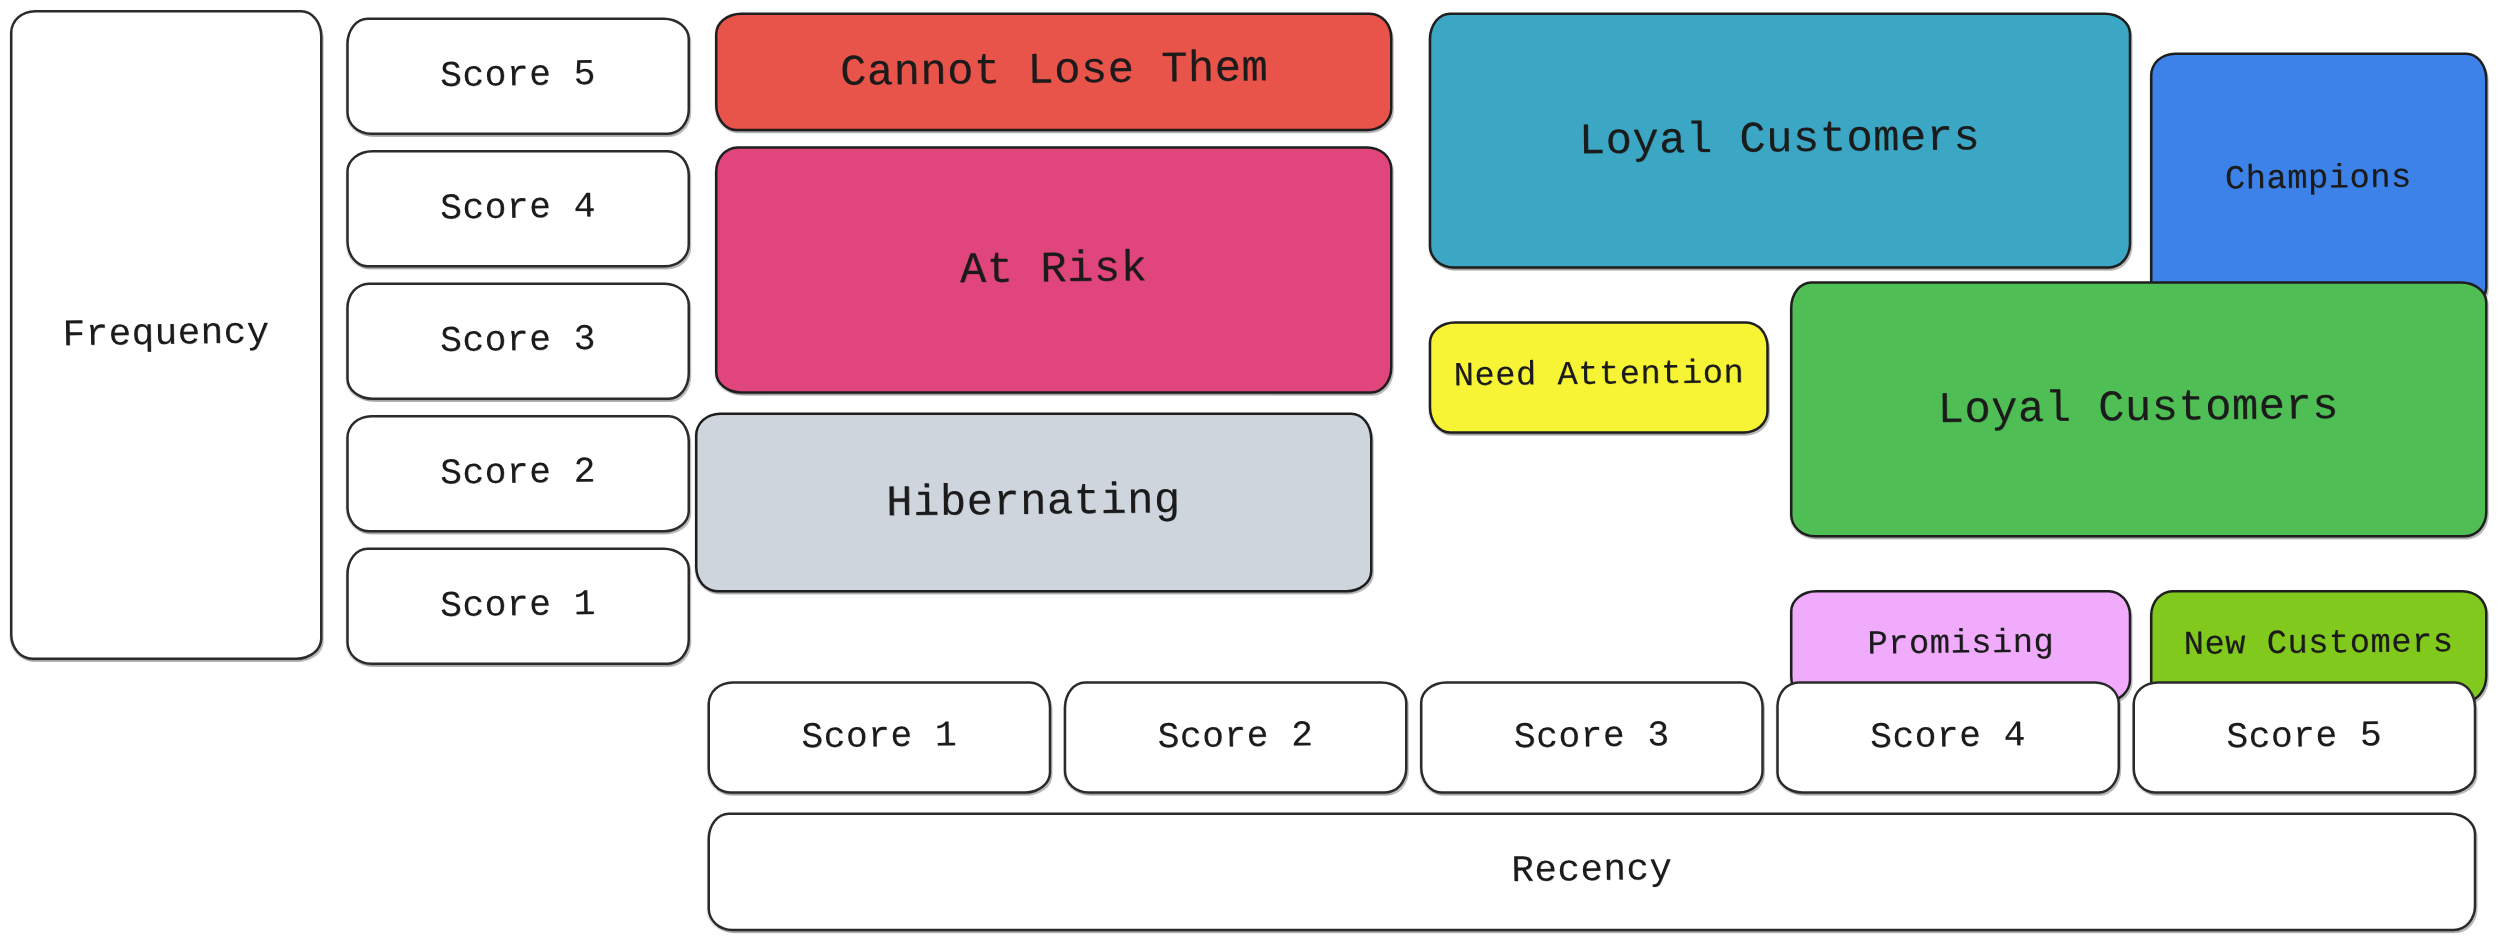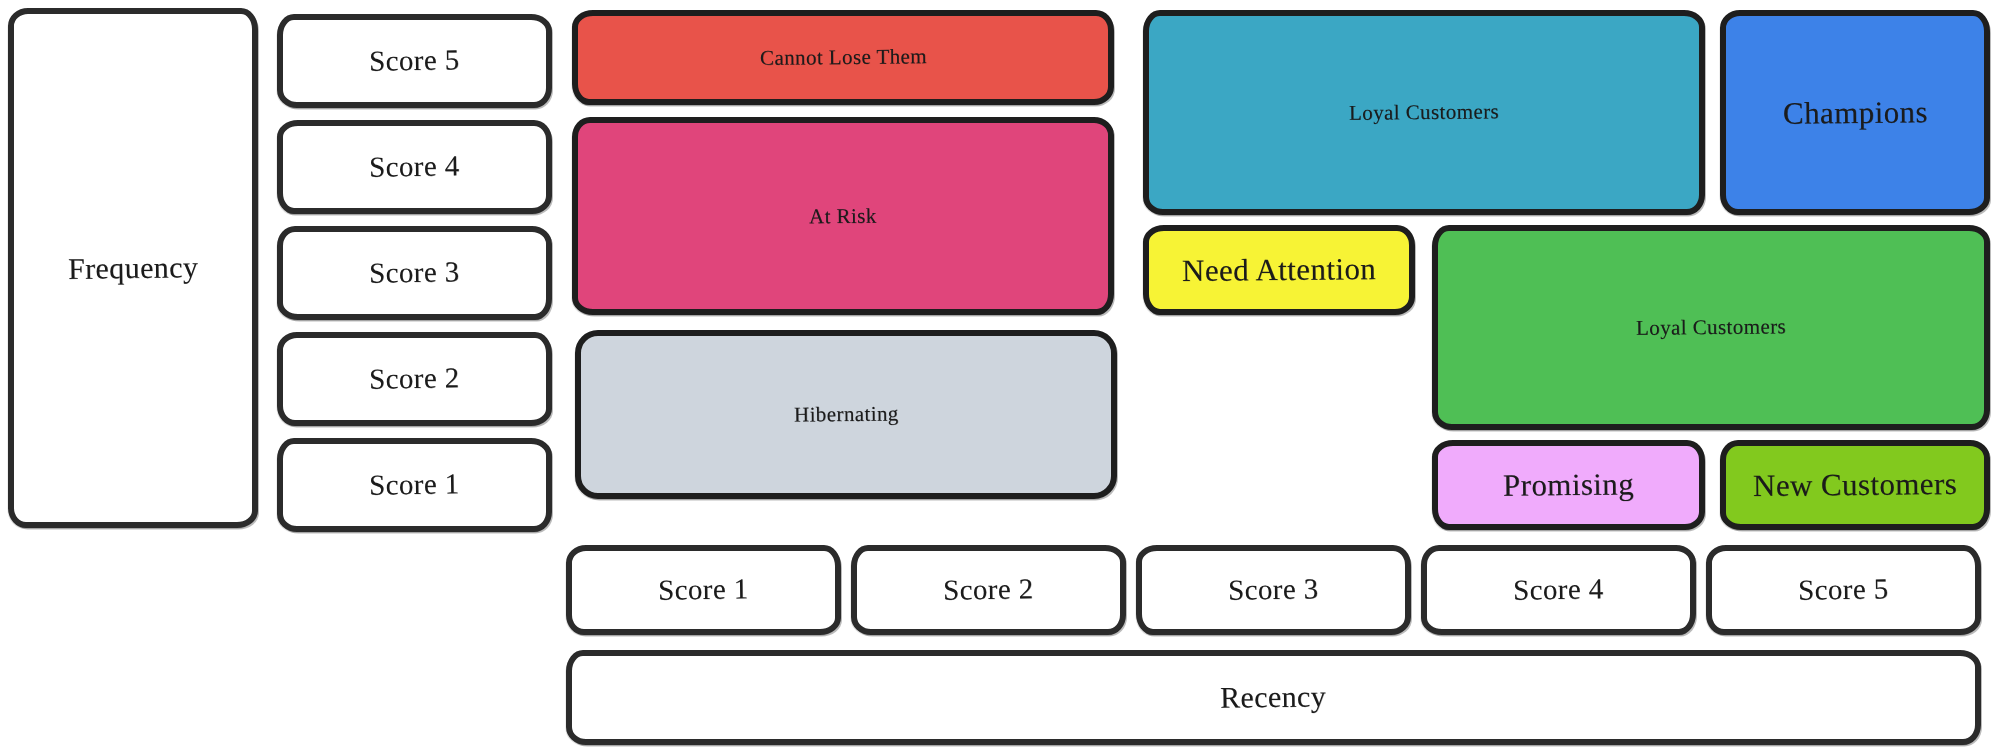--- a/index.html
+++ b/index.html
@@ -21,23 +21,23 @@
 
   
   .box {
     position: absolute;
     box-sizing: border-box;
     display: flex;
     align-items: center;
     justify-content: center;
     text-align: center;
     border-radius: 18px;
-    border: 6px solid #4d7c0f;
+    border: 2px solid #4d7c0f;
     color: #1b1b1b;
-    font-family: Liberation Serif, serif;
+    font-family: Liberation Mono, monospace;
     font-weight: 400;
     letter-spacing: 0.4px;
     line-height: 1.15;
     padding: 4px 10px;
     
     box-shadow:
       1.5px 2px 0 -0.5px rgba(30,30,30,0.30),
       -1px 1.5px 0 -0.5px rgba(30,30,30,0.14);
   }
   .box .lbl {
@@ -50,23 +50,23 @@
   .plain {
     background: #ffffff;
     border-color: #2b2b2b;
     font-size: 29px;
   }
   .plain .lbl { transform: rotate(-0.8deg); }
 
   
   .seg {
     border-color: #1e1e1e;
-    font-size: 21px;
+    font-size: 35px;
   }
-  .seg.small { font-size: 31px; }
+  .seg.small { font-size: 27px; margin-top: 32px; }
 
   
   .axis-title { font-size: 30px; }
 
   
   .w1 { border-radius: 20px 17px 21px 18px / 18px 21px 17px 20px; }
   .w2 { border-radius: 17px 21px 18px 20px / 21px 17px 20px 18px; }
   .w3 { border-radius: 21px 18px 20px 17px / 17px 20px 18px 21px; }
   .w4 { border-radius: 18px 20px 17px 21px / 20px 18px 21px 17px; }
 </style>
@@ -100,21 +100,21 @@
   </div>
 
   <div class="box seg w3" style="left:572px; top:10px; width:542px; height:95px; background:#e8534a;">
     <span class="lbl">Cannot Lose Them</span>
   </div>
 
   <div class="box seg w4" style="left:572px; top:117px; width:542px; height:198px; background:#e0457b;">
     <span class="lbl">At Risk</span>
   </div>
 
-  <div class="box seg w1" style="left:575px; top:330px; width:542px; height:169px; background:#ced5dd;border-radius:23px;">
+  <div class="box seg w1" style="left:556px; top:330px; width:542px; height:144px; background:#ced5dd;">
     <span class="lbl">Hibernating</span>
   </div>
 
   <div class="box seg w2" style="left:1143px; top:10px; width:562px; height:205px; background:#3ba7c4;">
     <span class="lbl">Loyal Customers</span>
   </div>
 
   <div class="box seg small w3" style="left:1143px; top:225px; width:272px; height:90px; background:#f7f335;">
     <span class="lbl">Need Attention</span>
   </div>

